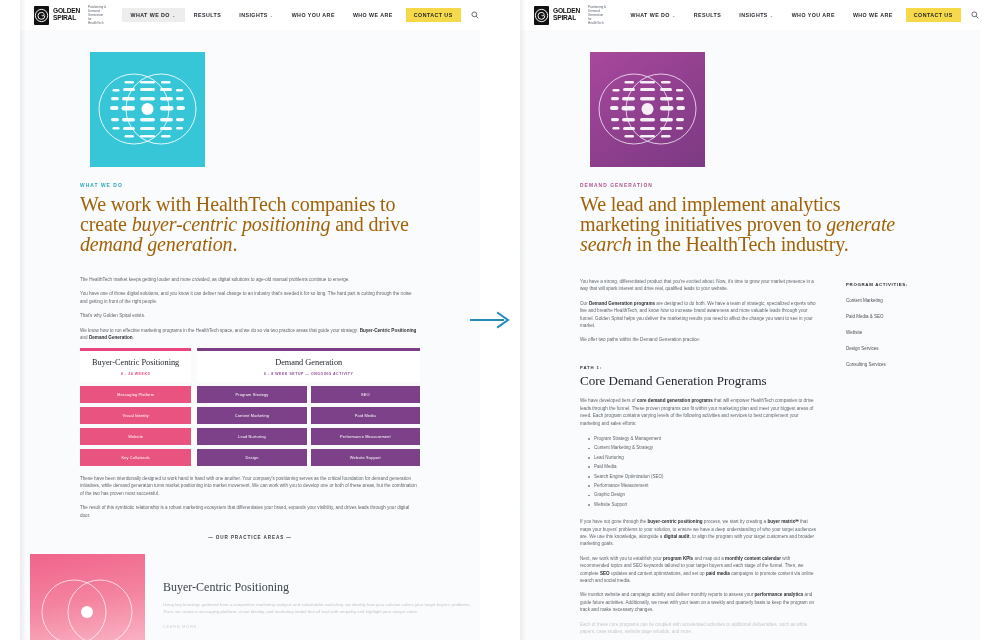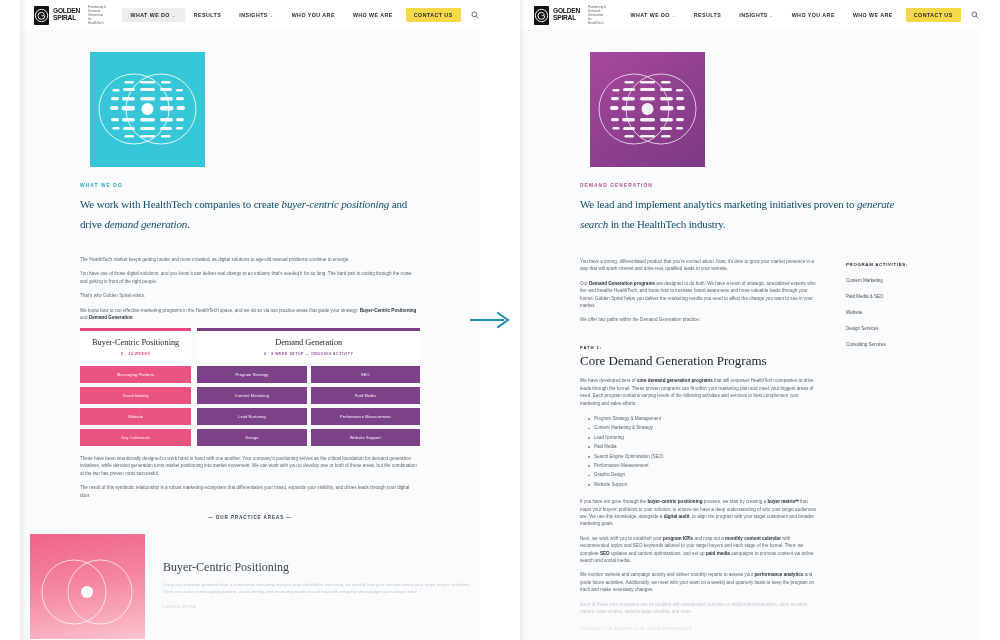--- a/index.html
+++ b/index.html
@@ -69,21 +69,21 @@
   
   .content{padding:0 60px 0 60px;box-sizing:border-box;}
   .eyebrow{
     font-size:4.9px;font-weight:bold;letter-spacing:1.05px;
     margin:0 0 6px 0;
   }
   .eyebrow.teal{color:#2aa5b8;}
   .eyebrow.plum{color:#b0538f;}
   .display{
     font-family:"Liberation Serif", serif;
-    font-size:11px;line-height:20px;color:#0c4a6e;
+    font-size:20px;line-height:20px;color:#a16207;
     margin:0;font-weight:normal;letter-spacing:-0.15px;
   }
   .display em{font-style:italic;}
 
   .body-col{font-size:4.6px;line-height:7.4px;color:#60686f;}
   .body-col p{margin:0 0 7px 0;}
   .body-col b{color:#2c3136;font-weight:bold;}
 
   
   .ptable{display:flex;gap:6px;margin:4px 0 9px 0;}

